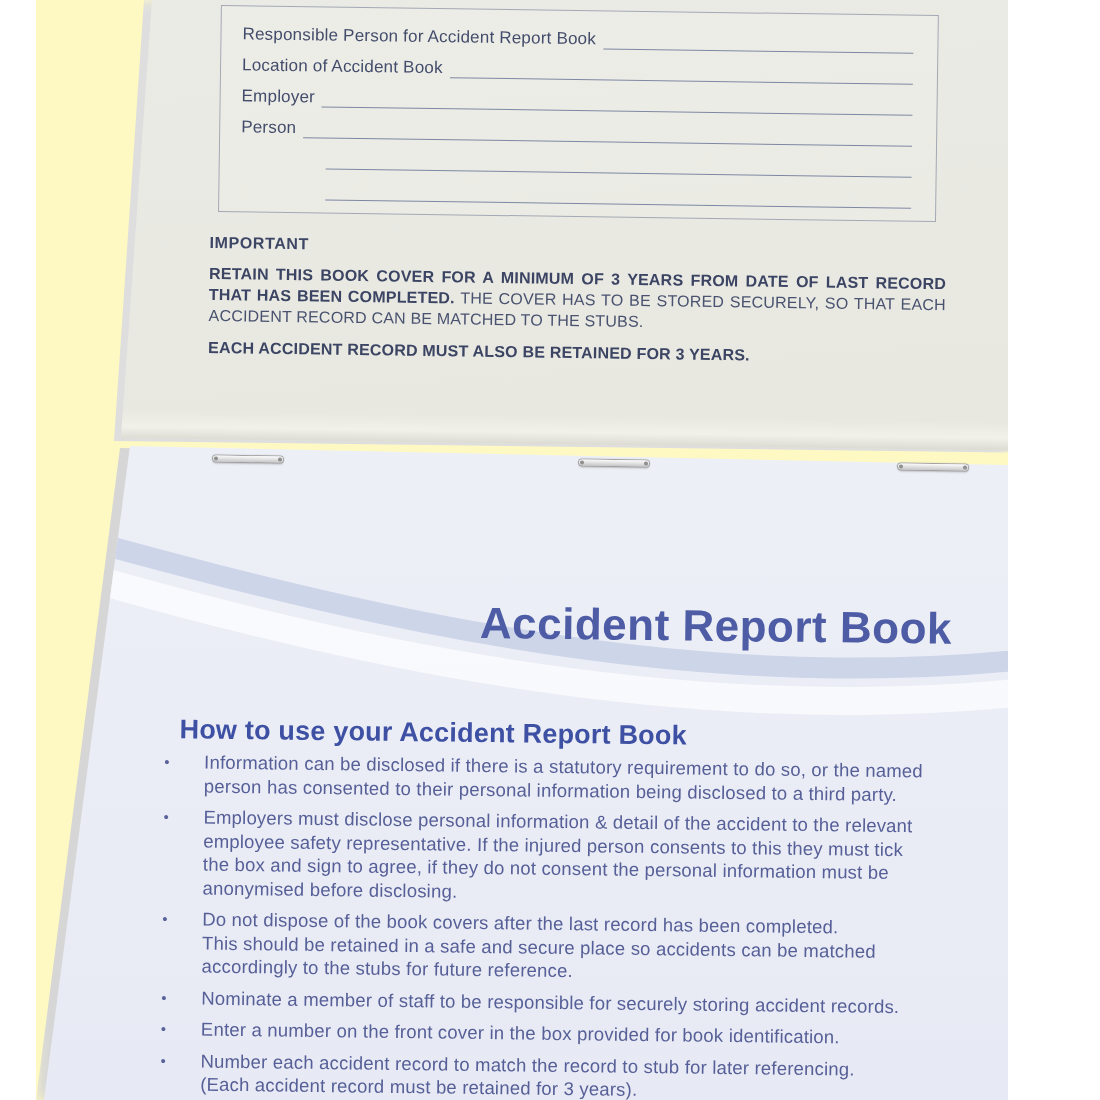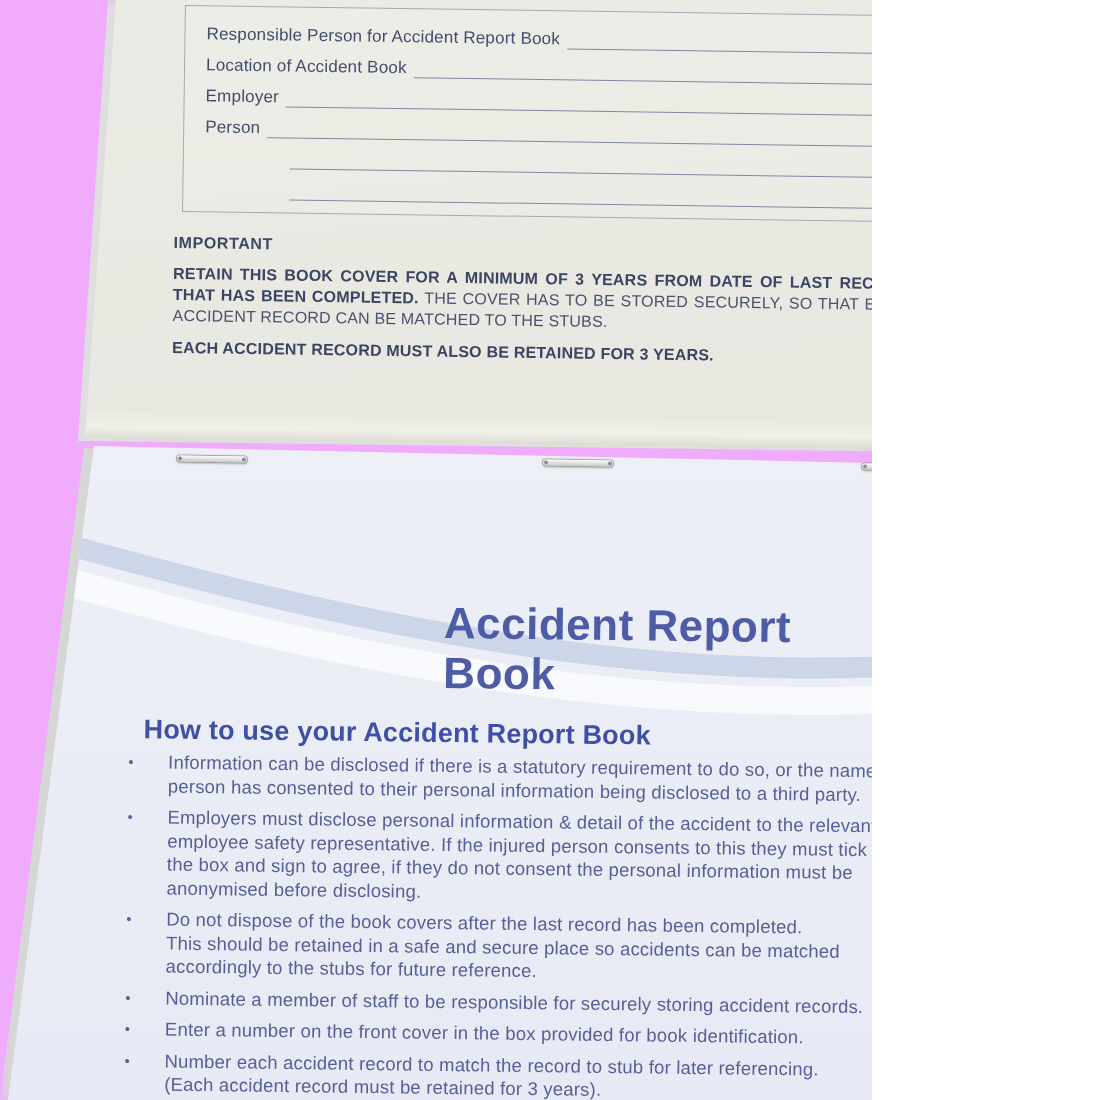--- a/index.html
+++ b/index.html
@@ -1,17 +1,17 @@
 <!DOCTYPE html>
 <html><head>
 <meta charset="utf-8">
 <style>
   html,body{margin:0;padding:0;background:#ffffff;}
-  .stage{position:relative;width:872px;height:1100px;overflow:hidden;background:#f0abfc;
-         font-family:"Liberation Sans", sans-serif;}
+  .stage{position:relative;width:972px;height:1100px;overflow:hidden;background:#fef9c3;
+         font-family:"Liberation Sans", sans-serif;margin-left:36px;}
 
   
   .shadow-cover{position:absolute;inset:0;clip-path:polygon(108px 0px,982px 0px,1016px 453px,78px 441px);
                 background:#dedede;filter:blur(6px);}
   .shadow-page{position:absolute;inset:0;clip-path:polygon(84px 448px,1020px 470px,1084px 1100px,0px 1100px);
                background:#d6d6d6;filter:blur(7px);}
 
   
   .cover{position:absolute;inset:0;
          clip-path:polygon(116px 0px,979px 0px,1011px 451px,85px 438px);

